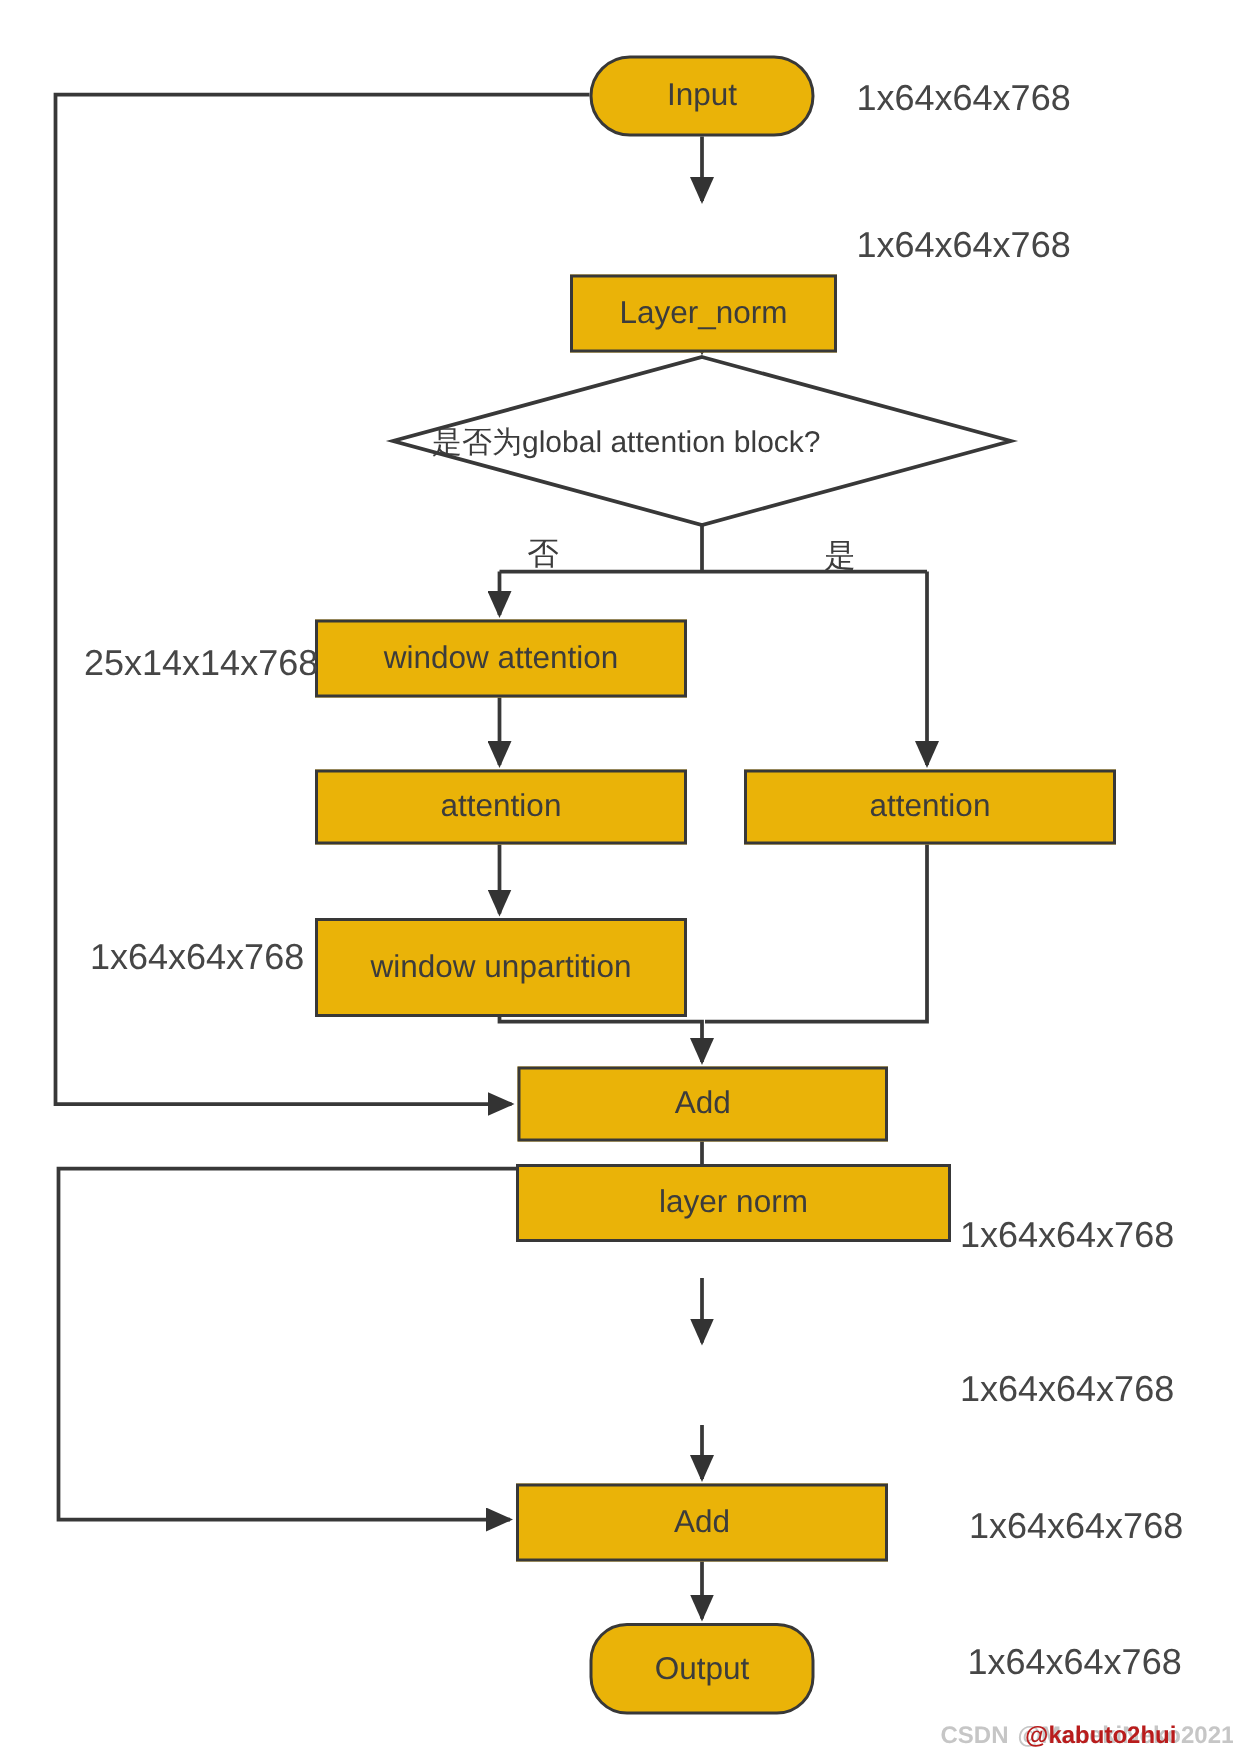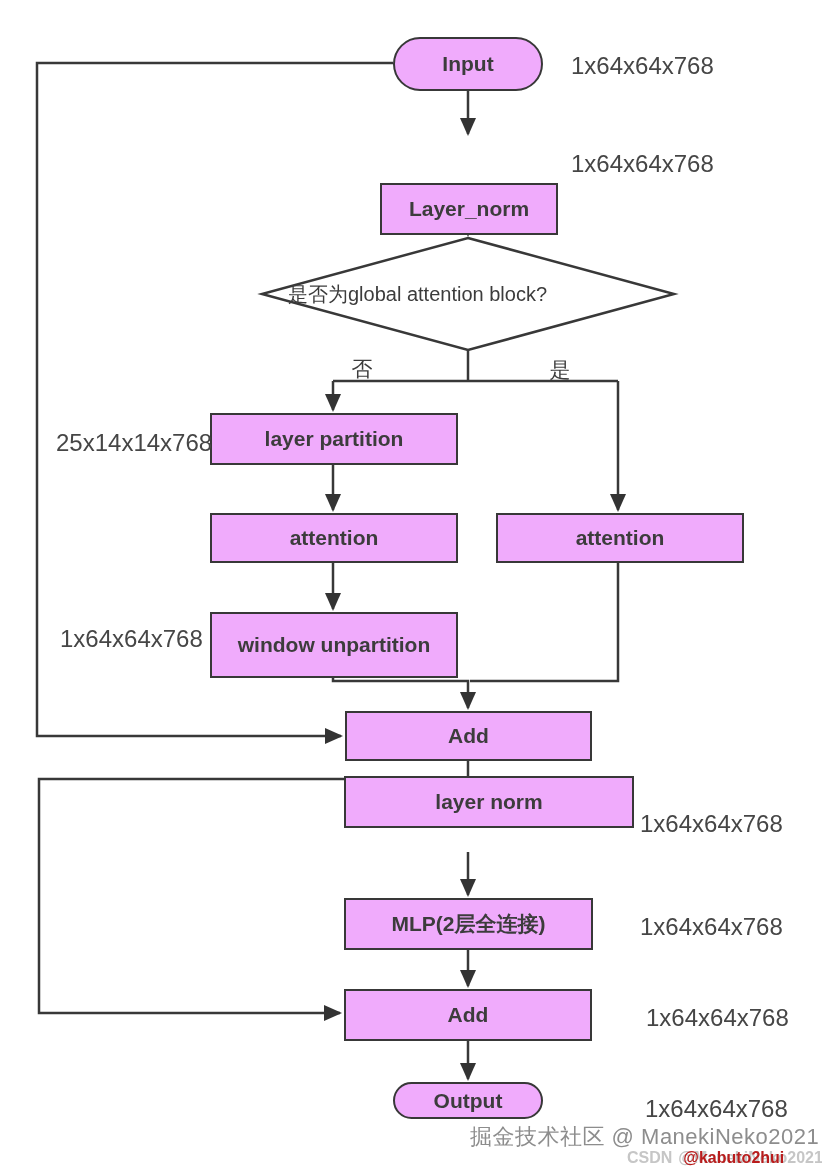--- a/index.html
+++ b/index.html
@@ -18,25 +18,24 @@
     overflow:hidden;
   }
   svg.connectors{
     position:absolute;left:0;top:0;width:822px;height:1173px;
   }
   .edge{fill:none;stroke:var(--line);stroke-width:2.5;}
   .diamond-shape{fill:#ffffff;stroke:var(--line);stroke-width:2.5;}
   .node{
     position:absolute;
     border:2.5px solid var(--line);
-    background:#f0abfc;
+    background:#eab308;
     display:flex;align-items:center;justify-content:center;
     font-size:21px;color:var(--text);
     white-space:nowrap;
-    font-weight:bold;
   }
   .terminal{border-radius:27px;}
   .diamond-label{
     position:absolute;left:288px;top:281px;width:360px;
     text-align:left;font-size:20px;color:var(--text);
     white-space:nowrap;
   }
   .branch-label{
     position:absolute;width:36px;text-align:center;
     font-size:21px;color:var(--text);
@@ -99,53 +98,51 @@
   <div class="node terminal" style="left:393px;top:37px;width:150px;height:54px;">Input</div>
 
   <div class="node" style="left:380px;top:137px;width:178px;height:52px;margin-top:46px;">Layer_norm</div>
 
   <div class="diamond-label">是否为global attention block?</div>
 
   <div class="branch-label" style="left:344px;top:355px;">否</div>
 
   <div class="branch-label" style="left:542px;top:356px;">是</div>
 
-  <div class="node" style="left:210px;top:413px;width:248px;height:52px;">layer partition</div>
+  <div class="node" style="left:210px;top:413px;width:248px;height:52px;">window attention</div>
 
   <div class="node" style="left:210px;top:513px;width:248px;height:50px;">attention</div>
 
   <div class="node" style="left:210px;top:612px;width:248px;height:66px;">window unpartition</div>
 
   <div class="node" style="left:496px;top:513px;width:248px;height:50px;">attention</div>
 
   <div class="node" style="left:345px;top:711px;width:247px;height:50px;">Add</div>
 
   <div class="node" style="left:344px;top:776px;width:290px;height:52px;">layer norm</div>
 
-  <div class="node" style="left:344px;top:898px;width:249px;height:52px;">MLP(2层全连接)</div>
 
   <div class="node" style="left:344px;top:989px;width:248px;height:52px;">Add</div>
 
-  <div class="node terminal" style="left:393px;top:1082px;width:150px;height:37px;border-radius:25px;">Output</div>
+  <div class="node terminal" style="left:393px;top:1082px;width:150px;height:61px;border-radius:25px;">Output</div>
 
   <div class="dim" style="left:571px;top:52px;">1x64x64x768</div>
 
   <div class="dim" style="left:571px;top:150px;">1x64x64x768</div>
 
   <div class="dim centered" style="left:56px;top:429px;width:140px;">25x14x14x768</div>
 
   <div class="dim centered" style="left:60px;top:625px;width:128px;">1x64x64x768</div>
 
   <div class="dim" style="left:640px;top:810px;">1x64x64x768</div>
 
   <div class="dim" style="left:640px;top:913px;">1x64x64x768</div>
 
   <div class="dim" style="left:646px;top:1004px;">1x64x64x768</div>
 
   <div class="dim" style="left:645px;top:1095px;">1x64x64x768</div>
 
-  <div class="wm-juejin">掘金技术社区 @ ManekiNeko2021</div>
 
   <div class="wm-csdn">
     <span>CSDN</span><span class="overlap"><span class="o1">@ManekiNeko2021</span><span class="o2">@kabuto2hui</span></span>
   </div>
 
 </div>
 
 </body></html>

